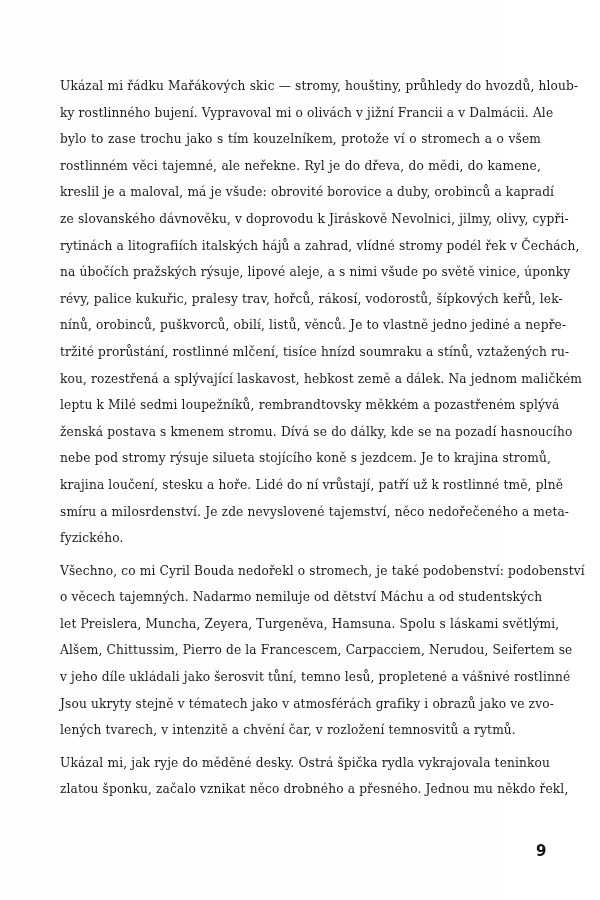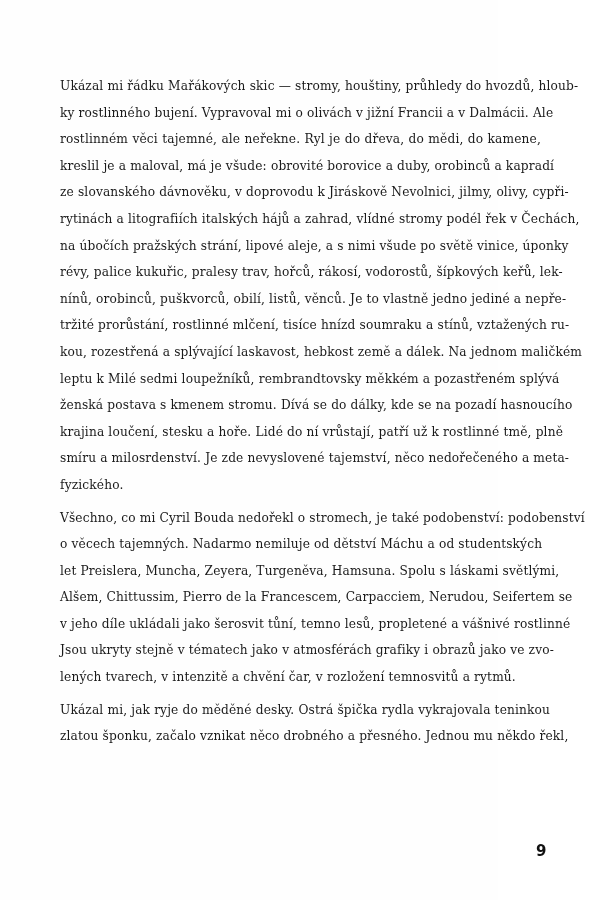--- a/index.html
+++ b/index.html
@@ -30,31 +30,33 @@
   }
 </style>
 </head>
 <body>
 
 <div class="page">
   <div class="text-block">
     <div class="para">
       <span class="line">Ukázal mi řádku Mařákových skic — stromy, houštiny, průhledy do hvozdů, hloub-</span>
       <span class="line">ky rostlinného bujení. Vypravoval mi o olivách v jižní Francii a v Dalmácii. Ale</span>
+      <span class="line">bylo to zase trochu jako s tím kouzelníkem, protože ví o stromech a o všem</span>
       <span class="line">rostlinném věci tajemné, ale neřekne. Ryl je do dřeva, do mědi, do kamene,</span>
       <span class="line">kreslil je a maloval, má je všude: obrovité borovice a duby, orobinců a kapradí</span>
       <span class="line">ze slovanského dávnověku, v doprovodu k Jiráskově Nevolnici, jilmy, olivy, cypři-</span>
       <span class="line">rytinách a litografiích italských hájů a zahrad, vlídné stromy podél řek v Čechách,</span>
-      <span class="line">na úbočích pražských strání, lipové aleje, a s nimi všude po světě vinice, úponky</span>
+      <span class="line">na úbočích pražských rýsuje, lipové aleje, a s nimi všude po světě vinice, úponky</span>
       <span class="line">révy, palice kukuřic, pralesy trav, hořců, rákosí, vodorostů, šípkových keřů, lek-</span>
       <span class="line">nínů, orobinců, puškvorců, obilí, listů, věnců. Je to vlastně jedno jediné a nepře-</span>
       <span class="line">tržité prorůstání, rostlinné mlčení, tisíce hnízd soumraku a stínů, vztažených ru-</span>
       <span class="line">kou, rozestřená a splývající laskavost, hebkost země a dálek. Na jednom maličkém</span>
       <span class="line">leptu k Milé sedmi loupežníků, rembrandtovsky měkkém a pozastřeném splývá</span>
       <span class="line">ženská postava s kmenem stromu. Dívá se do dálky, kde se na pozadí hasnoucího</span>
+      <span class="line">nebe pod stromy rýsuje silueta stojícího koně s jezdcem. Je to krajina stromů,</span>
       <span class="line">krajina loučení, stesku a hoře. Lidé do ní vrůstají, patří už k rostlinné tmě, plně</span>
       <span class="line">smíru a milosrdenství. Je zde nevyslovené tajemství, něco nedořečeného a meta-</span>
       <span class="line last">fyzického.</span>
     </div>
     <div class="para">
       <span class="line">Všechno, co mi Cyril Bouda nedořekl o stromech, je také podobenství: podobenství</span>
       <span class="line">o věcech tajemných. Nadarmo nemiluje od dětství Máchu a od studentských</span>
       <span class="line">let Preislera, Muncha, Zeyera, Turgeněva, Hamsuna. Spolu s láskami světlými,</span>
       <span class="line">Alšem, Chittussim, Pierro de la Francescem, Carpacciem, Nerudou, Seifertem se</span>
       <span class="line">v jeho díle ukládali jako šerosvit tůní, temno lesů, propletené a vášnivé rostlinné</span>

